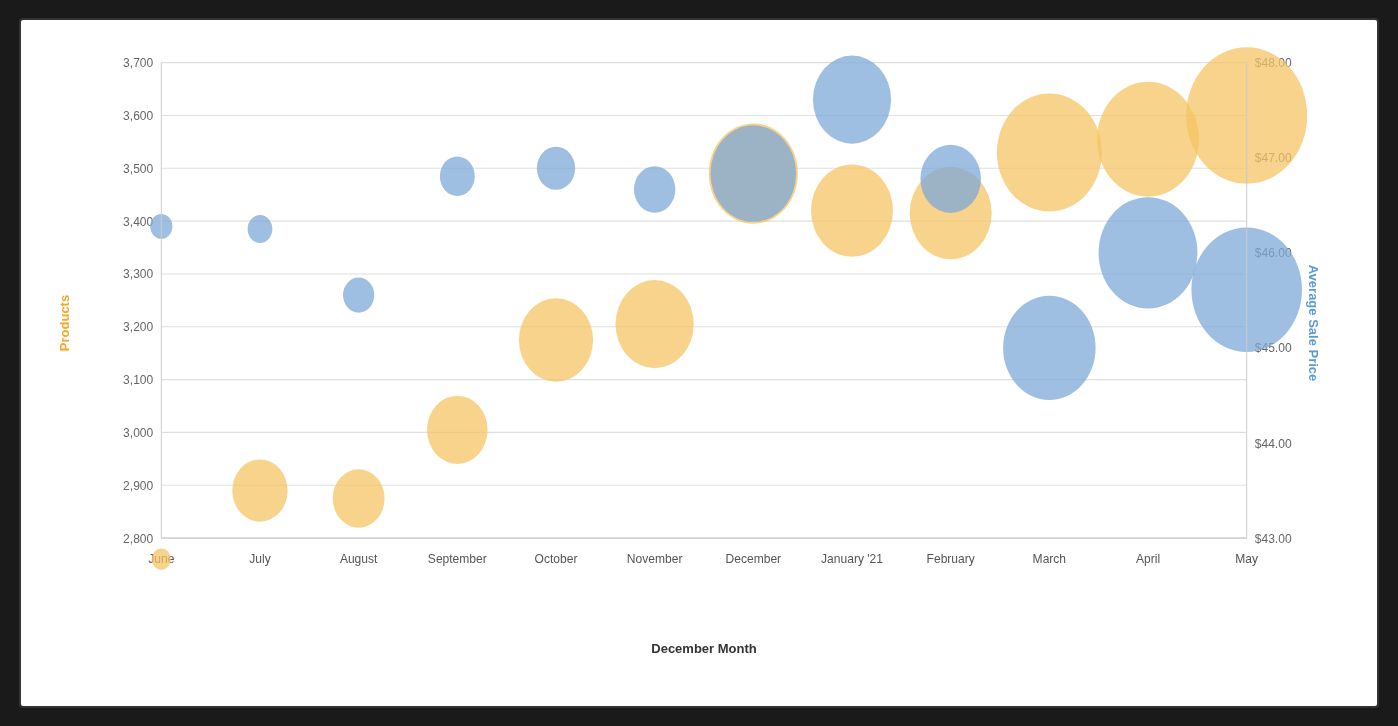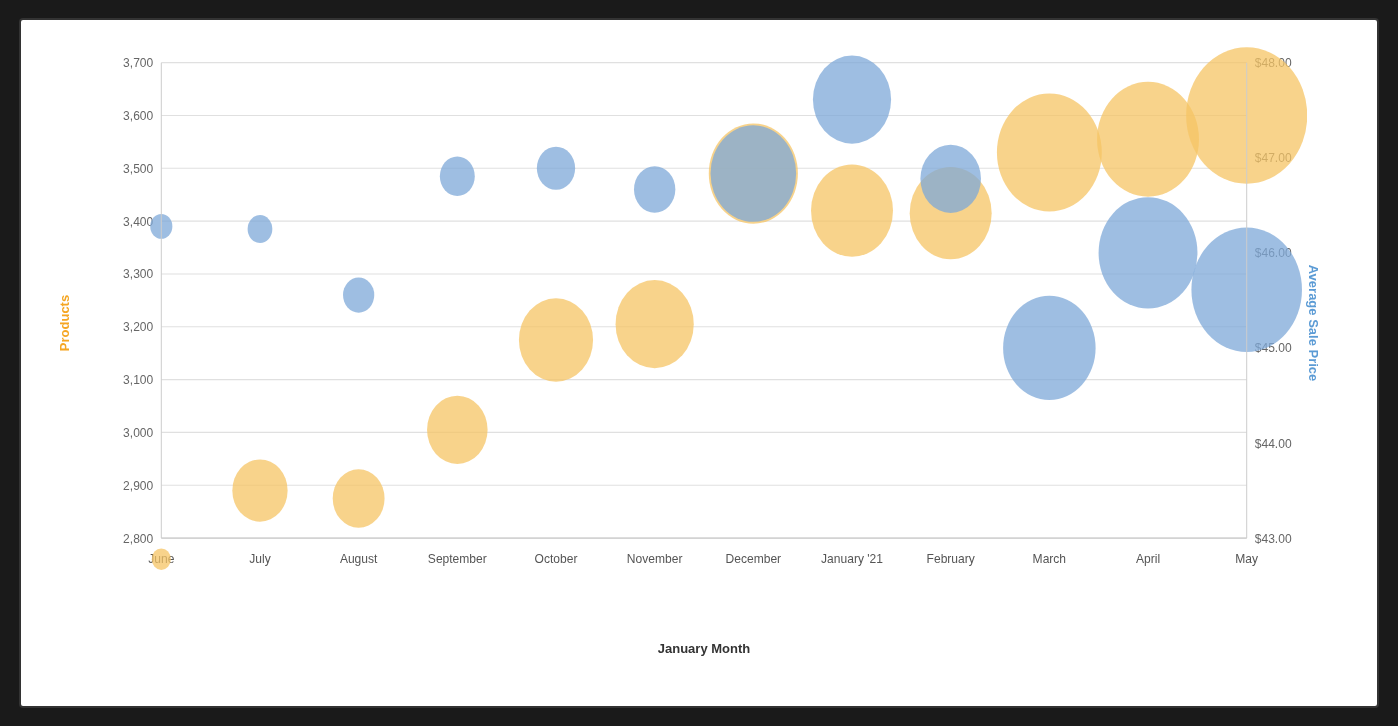--- a/index.html
+++ b/index.html
@@ -127,16 +127,16 @@
         <circle cx="649.090909090909" cy="118" r="42.60281680828159" fill="rgba(126, 168, 216, 0.75)" stroke="none"></circle>
         <circle cx="747.2727272727273" cy="52.66666666666663" r="38.890872965260115" fill="rgba(126, 168, 216, 0.75)" stroke="none"></circle>
         <circle cx="845.4545454545455" cy="122.66666666666669" r="30.124740662784138" fill="rgba(126, 168, 216, 0.75)" stroke="none"></circle>
         <circle cx="943.6363636363637" cy="272" r="46.016301459374155" fill="rgba(126, 168, 216, 0.75)" stroke="none"></circle>
         <circle cx="1041.8181818181818" cy="188" r="49.193495504995376" fill="rgba(126, 168, 216, 0.75)" stroke="none"></circle>
         <circle cx="1140" cy="220.66666666666666" r="55" fill="rgba(126, 168, 216, 0.75)" stroke="none"></circle>
         <line x1="60" x2="60" y1="20" y2="440" stroke="#ccc" stroke-width="1"></line>
         <line x1="60" x2="1140" y1="440" y2="440" stroke="#ccc" stroke-width="1"></line>
         <line x1="1140" x2="1140" y1="20" y2="440" stroke="#ccc" stroke-width="1"></line>
       </svg>
-    <span class="x-axis-label">January Month</span>
+    <span class="x-axis-label">December Month</span>
   </div>
 
 </div>
 
 </body></html>

